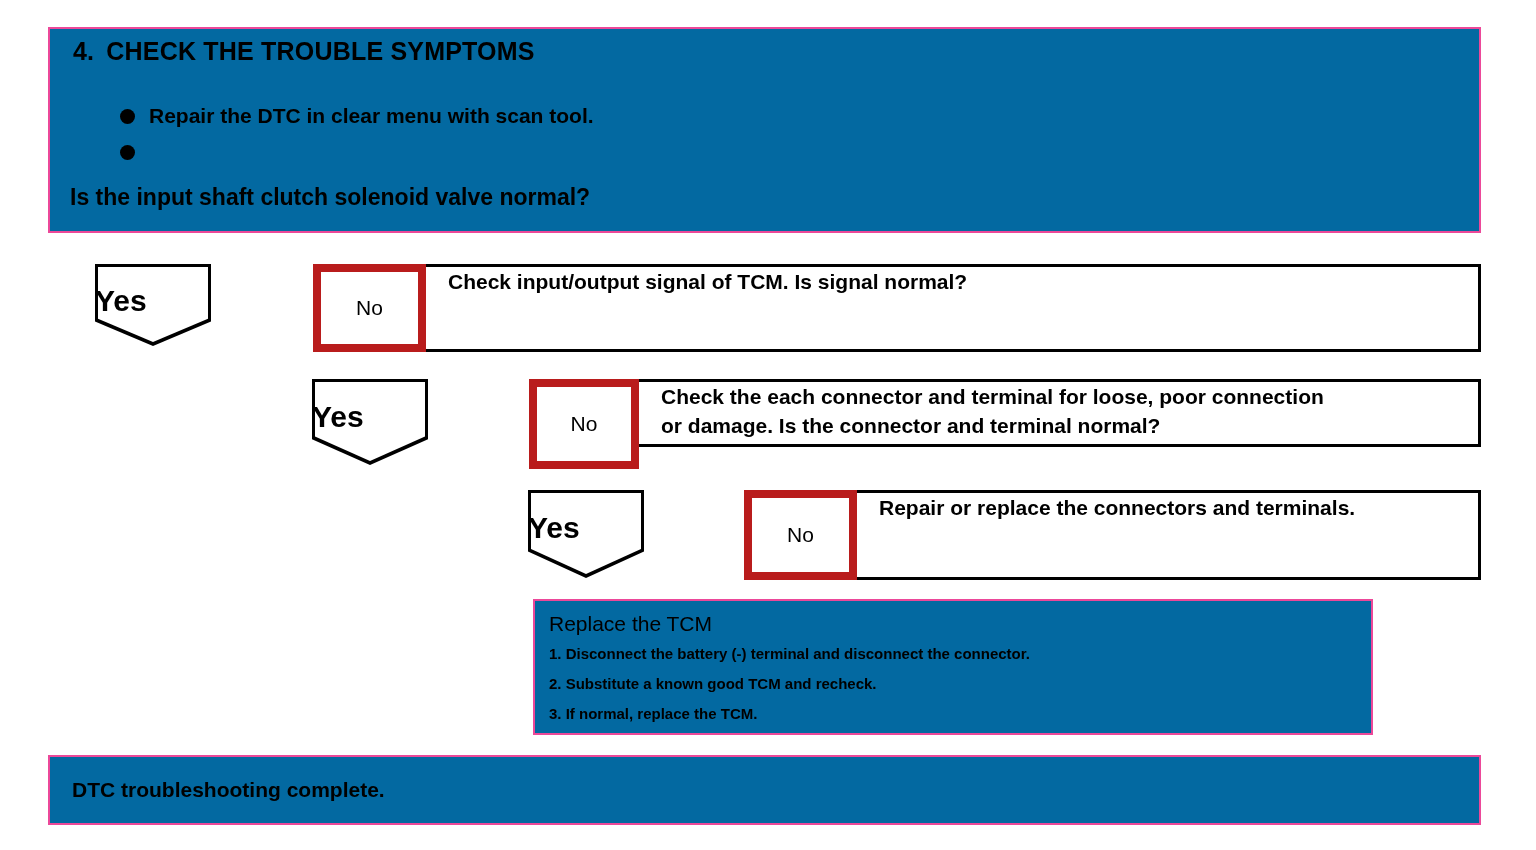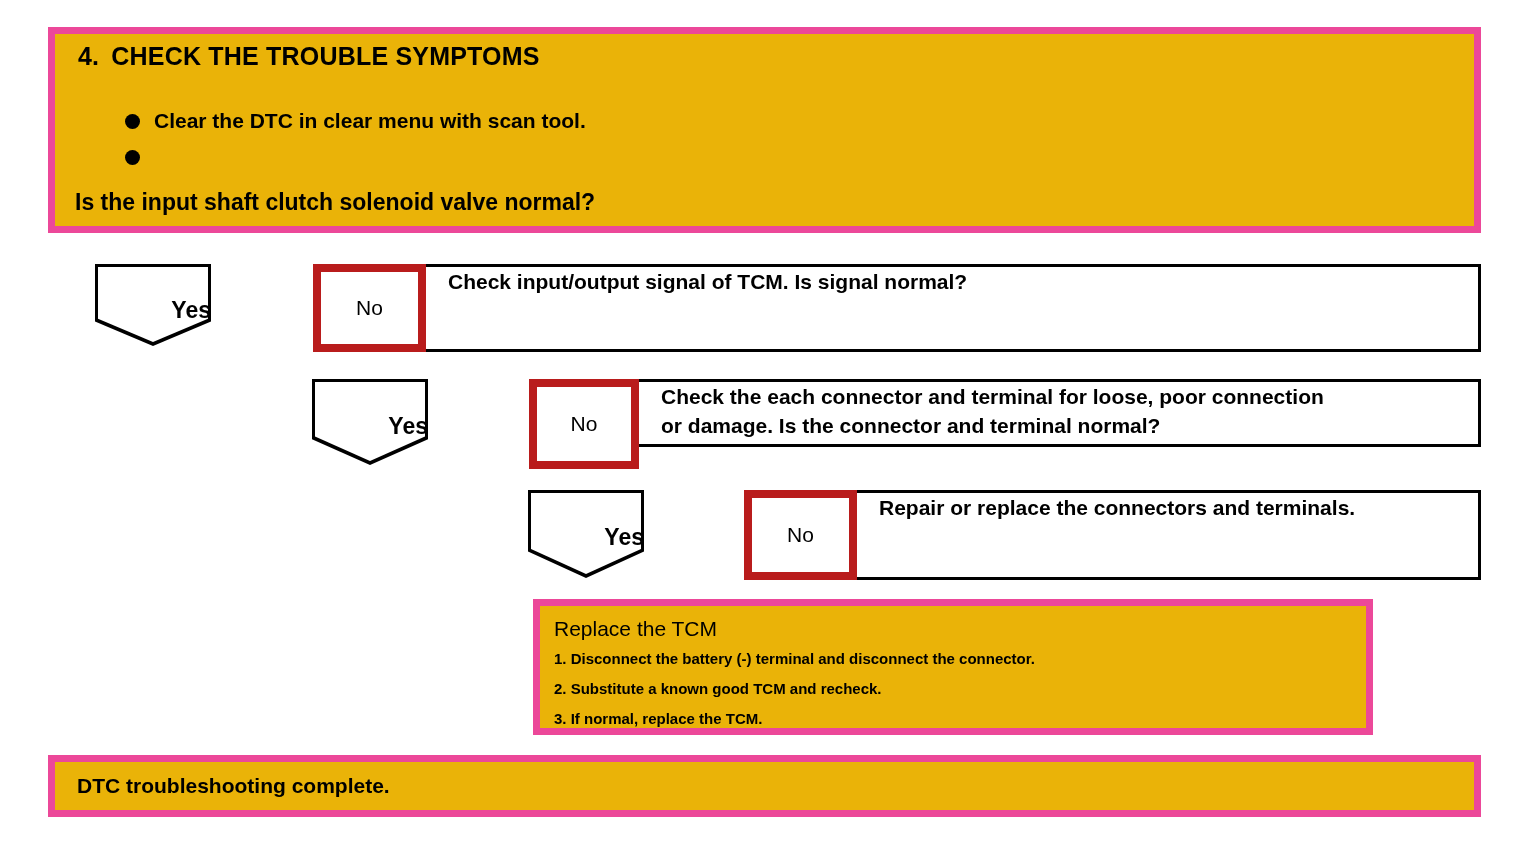--- a/index.html
+++ b/index.html
@@ -17,22 +17,22 @@
     width: 1536px;
     height: 850px;
     background: #ffffff;
     overflow: hidden;
   }
 
   
   .box {
     position: absolute;
     box-sizing: border-box;
-    border: 7px solid #ec4899;
-    background: #eab308;
+    border: 2px solid #ec4899;
+    background: #0369a1;
   }
 
   
   #step-box {
     left: 48px;
     top: 27px;
     width: 1433px;
     height: 206px;
   }
   .step-title {
@@ -100,25 +100,24 @@
     top: 3px;
     bottom: 4px;
     background: #ffffff;
     clip-path: polygon(0% 0%, 100% 0%, 100% 69%, 50% 100%, 0% 69%);
   }
   .pent .pent-label {
     position: absolute;
     left: 0;
     right: 0;
     top: 24%;
-    text-align: right;
-    font-size: 23px;
+    text-align: left;
+    font-size: 30px;
     font-weight: bold;
     z-index: 2;
-    margin-top: 13px;
   }
 
   
   .no-cell {
     position: absolute;
     box-sizing: border-box;
     border: 8px solid #b91c1c;
     background: #ffffff;
     display: flex;
     align-items: center;
@@ -158,21 +157,21 @@
     font-size: 15px;
     font-weight: bold;
     line-height: 30px;
   }
 
   
   #final-box {
     left: 48px;
     top: 755px;
     width: 1433px;
-    height: 62px;
+    height: 70px;
     display: flex;
     align-items: center;
     padding-left: 22px;
   }
   #final-box .final-text {
     font-size: 21px;
     font-weight: bold;
   }
 </style>
 </head>
@@ -181,21 +180,21 @@
 <div id="page">
 
   <div class="box" id="step-box">
     <div class="step-title">
       <span class="num">4.</span><span>CHECK THE TROUBLE SYMPTOMS</span>
     </div>
 
     <div class="bullet-list">
       <div class="bullet-row">
         <span class="bullet-dot"></span>
-        <span class="bullet-text">Clear the DTC in clear menu with scan tool.</span>
+        <span class="bullet-text">Repair the DTC in clear menu with scan tool.</span>
       </div>
       <div class="bullet-row">
         <span class="bullet-dot"></span>
       </div>
     </div>
 
     <div class="step-question">Is the input shaft clutch solenoid valve normal?</div>
   </div>
 
   <div class="pent" style="left:95px; top:264px; width:116px; height:82px;">

